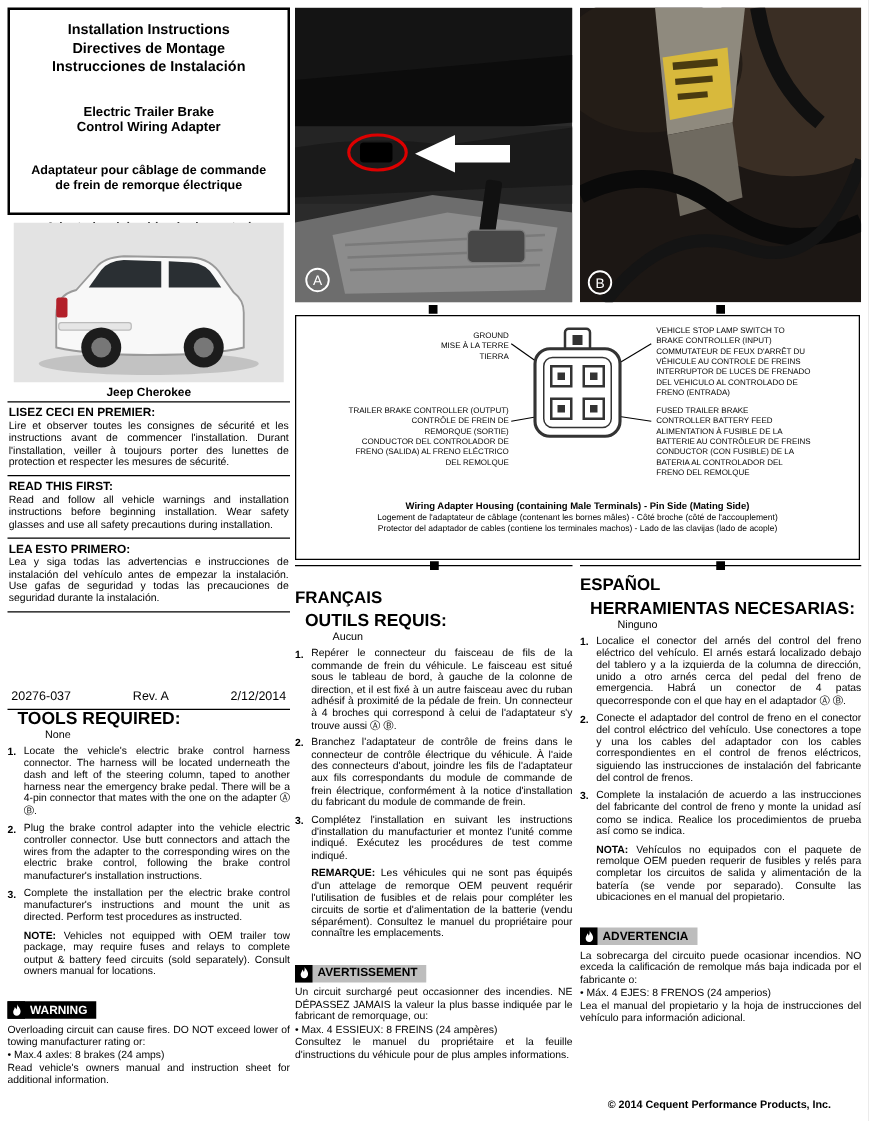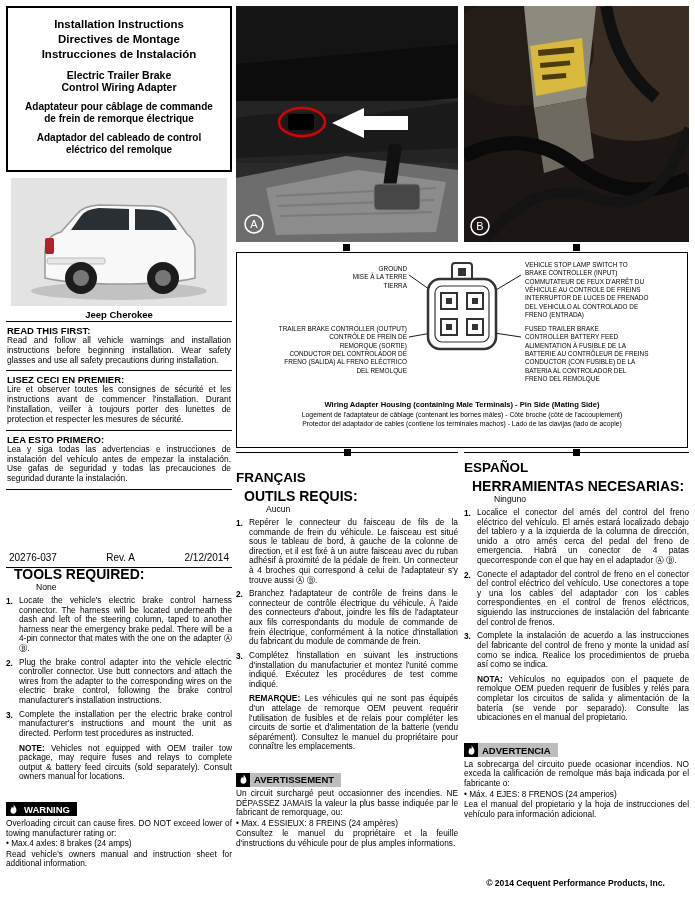--- a/index.html
+++ b/index.html
@@ -7,21 +7,21 @@
   .page {
     position:relative; width:695px; height:897px; margin:0 auto;
     background:#ffffff; color:#000;
     font-family:"Liberation Sans", sans-serif; overflow:hidden;
   }
   .abs { position:absolute; }
 
   
   .header-box { left:6px; top:6px; width:226px; height:166px; border:2px solid #000; text-align:center; padding-top:9px; }
   .ht  { font-size:11.5px; font-weight:bold; line-height:1.3; }
-  .hp  { font-size:10px; font-weight:bold; line-height:1.2; margin-top:7px; padding:0 12px; }
+  .hp  { font-size:10px; font-weight:bold; line-height:1.2; margin-top:22px; padding:0 12px; }
   .hp-en { font-size:10.5px; padding:0 40px; }
 
   
   .vehicle-photo { left:10px; top:178px; width:218px; height:128px; }
   .vehicle-photo svg { width:100%; height:100%; display:block; }
   .vehicle-caption { left:10px; top:309px; width:218px; text-align:center; font-size:9.5px; font-weight:bold; }
 
   
   .read-first { left:6px; top:321px; width:226px; border-bottom:1px solid #000; }
   .rf { border-top:1px solid #000; padding:3px 1px 5px; }
@@ -115,26 +115,26 @@
       <circle cx="70" cy="100" r="16" fill="#1c1c1c"></circle>
       <circle cx="70" cy="100" r="8" fill="#777"></circle>
       <circle cx="152" cy="100" r="16" fill="#1c1c1c"></circle>
       <circle cx="152" cy="100" r="8" fill="#777"></circle>
     </svg>
   </div>
   <div class="abs vehicle-caption">Jeep Cherokee</div>
 
   <div class="abs read-first">
     <div class="rf">
+      <div class="rf-title">LISEZ CECI EN PREMIER:</div>
+      <div class="rf-body">Lire et observer toutes les consignes de sécurité et les instructions avant de commencer l'installation. Durant l'installation, veiller à toujours porter des lunettes de protection et respecter les mesures de sécurité.</div>
+    </div>
+    <div class="rf">
       <div class="rf-title">READ THIS FIRST:</div>
       <div class="rf-body">Read and follow all vehicle warnings and installation instructions before beginning installation. Wear safety glasses and use all safety precautions during installation.</div>
-    </div>
-    <div class="rf">
-      <div class="rf-title">LISEZ CECI EN PREMIER:</div>
-      <div class="rf-body">Lire et observer toutes les consignes de sécurité et les instructions avant de commencer l'installation. Durant l'installation, veiller à toujours porter des lunettes de protection et respecter les mesures de sécurité.</div>
     </div>
     <div class="rf">
       <div class="rf-title">LEA ESTO PRIMERO:</div>
       <div class="rf-body">Lea y siga todas las advertencias e instrucciones de instalación del vehículo antes de empezar la instalación. Use gafas de seguridad y todas las precauciones de seguridad durante la instalación.</div>
     </div>
   </div>
 
   <div class="abs doc-info">
     <span>20276-037</span>
     <span>Rev. A</span>

